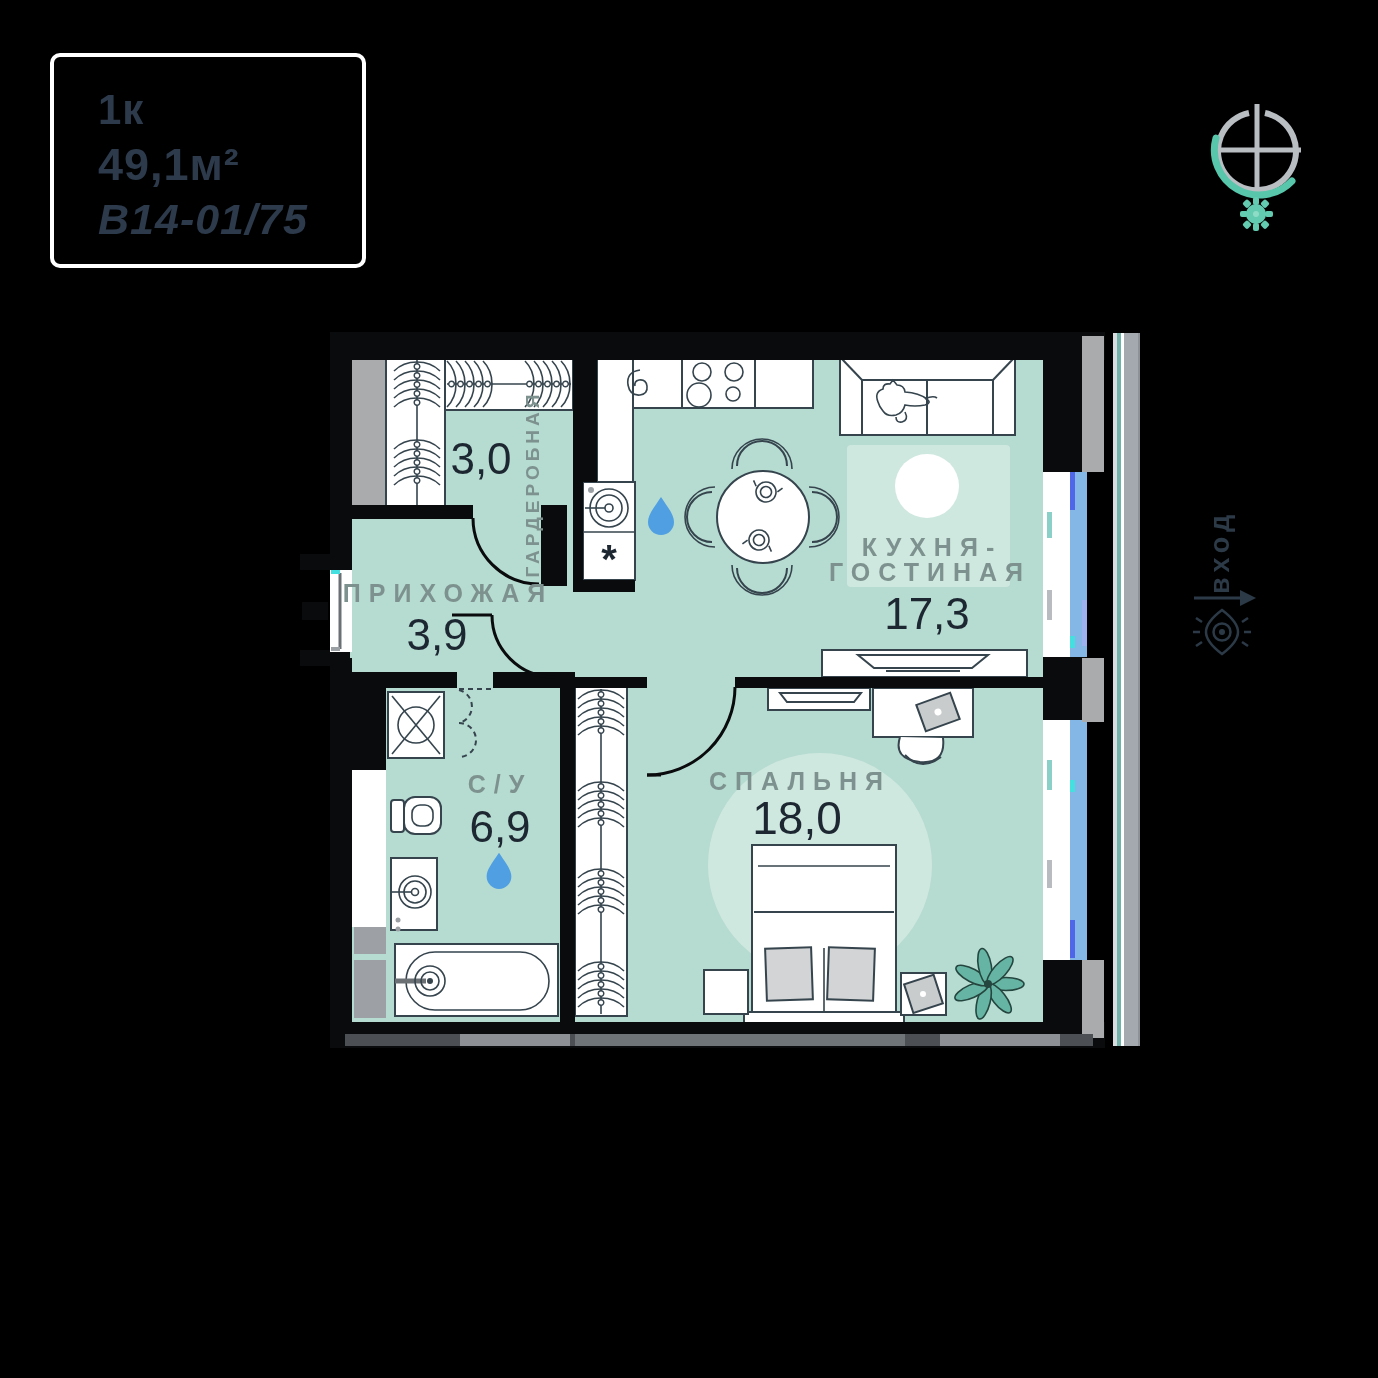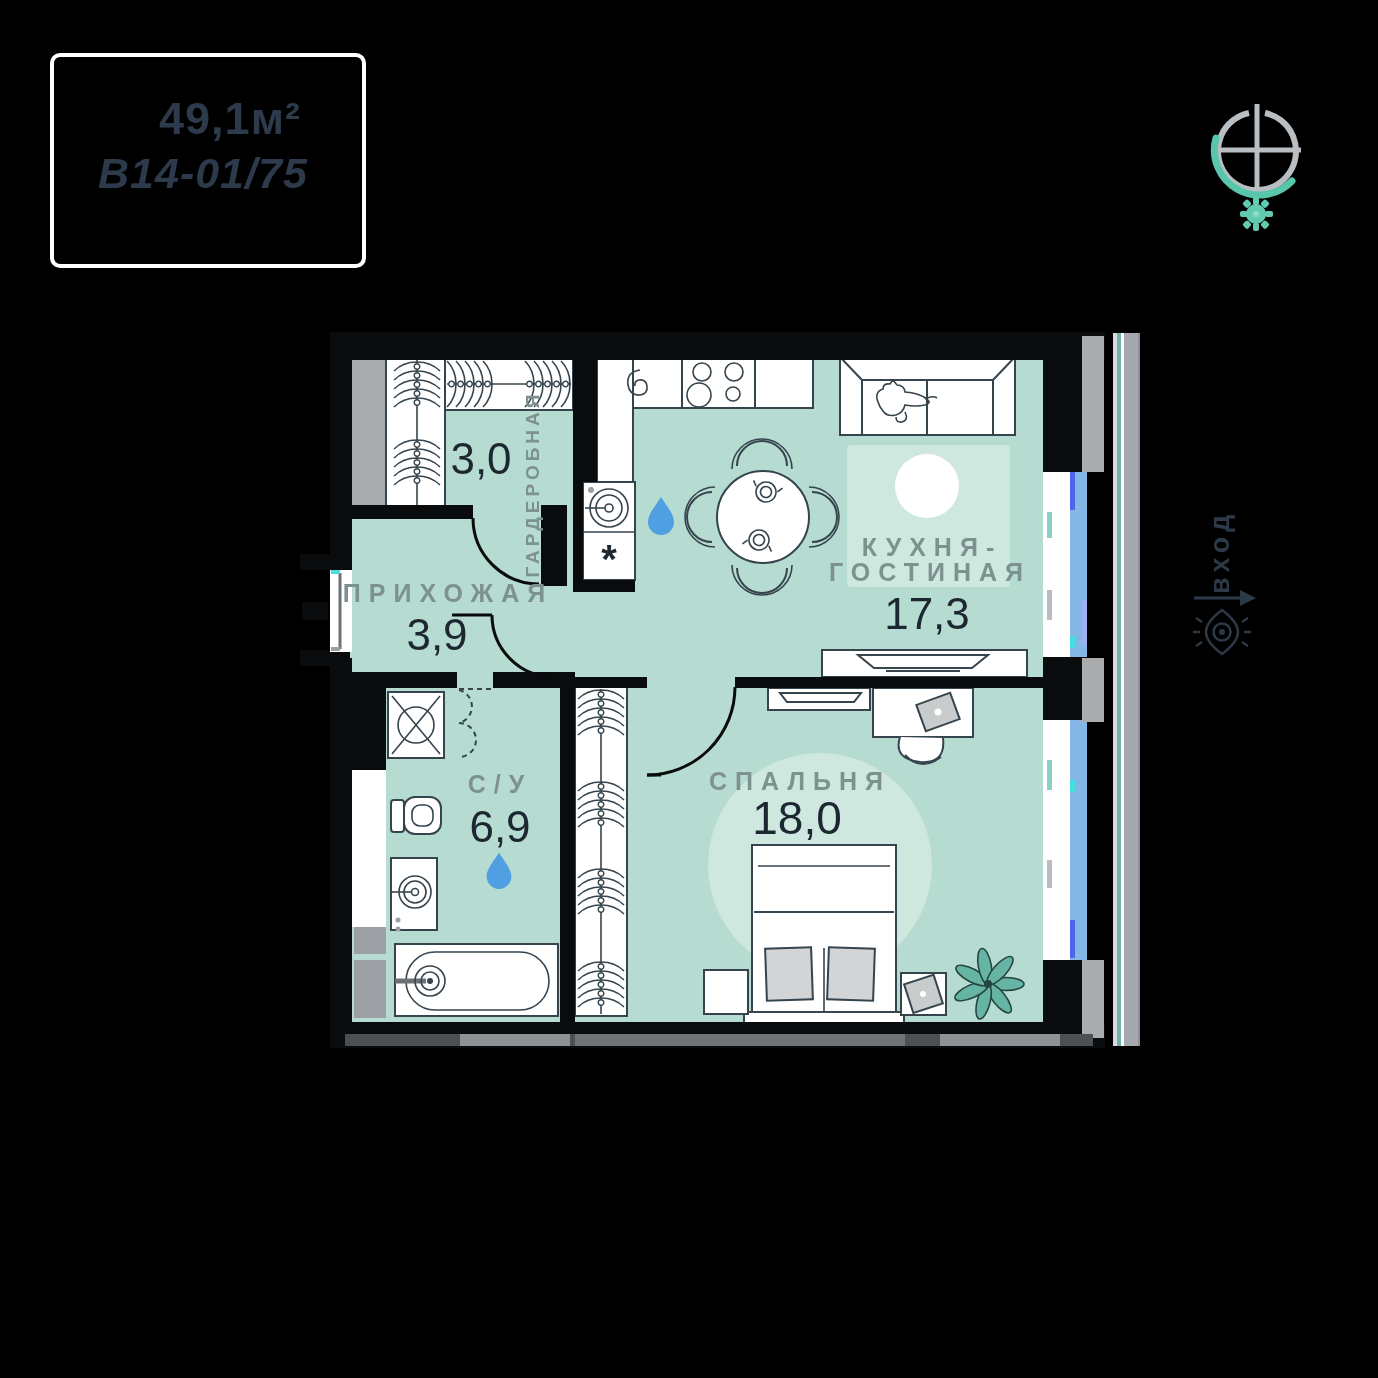--- a/index.html
+++ b/index.html
@@ -1,37 +1,38 @@
 <!DOCTYPE html>
 <html><head>
 <meta charset="utf-8">
 <style>
   html,body{margin:0;padding:0;background:#000;}
   .stage{position:relative;width:1378px;height:1378px;background:#000;overflow:hidden;
          font-family:"Liberation Sans",sans-serif;}
   .card{position:absolute;left:50px;top:53px;width:316px;height:215px;box-sizing:border-box;
         border:4px solid #fff;border-radius:10px;background:#000;padding:30px 0 0 44px;}
   .card .l1{font-size:42px;font-weight:700;color:#2c3a4b;letter-spacing:1px;line-height:1.1;}
-  .card .l2{font-size:45px;font-weight:600;color:#2c3a4b;letter-spacing:1px;line-height:1.15;margin-top:6px;text-align:center;}
+  .card .l2{font-size:45px;font-weight:600;color:#2c3a4b;letter-spacing:1px;line-height:1.15;margin-top:6px;}
   .card .l3{font-size:43px;font-weight:600;color:#2c3a4b;letter-spacing:1px;line-height:1.15;margin-top:4px;font-style:italic;}
   svg.plan{position:absolute;left:290px;top:40px;width:1090px;height:1020px;}
   text{font-family:"Liberation Sans",sans-serif;}
   .room-label{fill:#7d928e;font-size:25px;font-weight:600;letter-spacing:8px;}
   .room-label-sm{fill:#7d928e;font-size:19px;font-weight:600;letter-spacing:4px;}
   .area-num{fill:#1d2731;font-size:44px;font-weight:500;}
   .fstroke{stroke:#35444d;stroke-width:2;fill:#fff;}
   .fline{stroke:#35444d;stroke-width:2;fill:none;}
   .thin{stroke:#35444d;stroke-width:1.6;fill:none;}
 </style>
 </head>
 <body>
 
 <div class="stage">
 
   <div class="card">
+    <div class="l1">1к</div>
     <div class="l2">49,1м²</div>
     <div class="l3">В14-01/75</div>
   </div>
 
   <svg class="plan" viewBox="290 40 1090 1020">
     <defs>
       <g id="hanger">
         <path d="M-23,3 Q-14,-6 0,-6 Q14,-6 23,3" class="thin"></path>
         <circle cx="0" cy="-1.5" r="2.8" fill="#fff" stroke="#35444d" stroke-width="1.4"></circle>
       </g>

